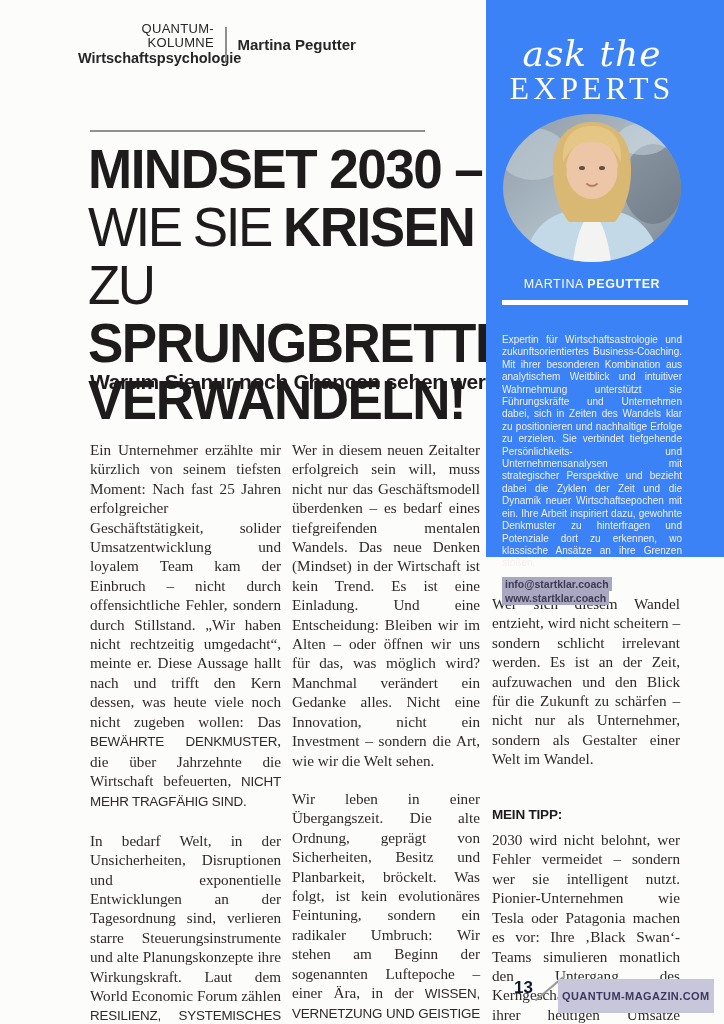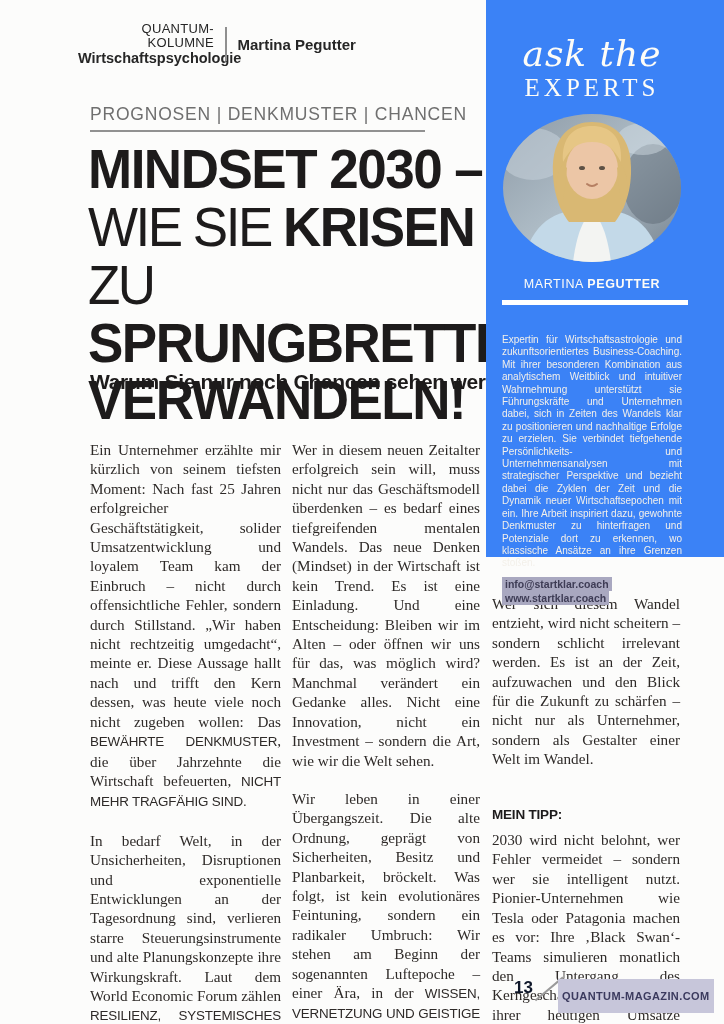--- a/index.html
+++ b/index.html
@@ -37,21 +37,21 @@
         letter-spacing:-.2px;}
   .tip-label{font-family:"Liberation Sans",sans-serif;font-weight:bold;font-size:13.5px;
              margin:36px 0 6px 0;color:#1d1b1b;letter-spacing:-.2px;}
 
   
   .sidebar{position:absolute;left:486px;top:0;width:238px;height:557px;
            background:#3b82f6;padding:0;box-sizing:border-box;}
   .sb-inner{padding:36px 42px 0 16px;text-align:center;}
   .sb-script{font-family:"DejaVu Serif",serif;font-style:italic;font-size:36px;
              line-height:36px;color:#fdfcf7;letter-spacing:1px;}
-  .sb-caps{font-family:"Liberation Serif",serif;font-size:25px;line-height:32px;
+  .sb-caps{font-family:"Liberation Serif",serif;font-size:32px;line-height:32px;
            color:#fdfcf7;letter-spacing:4px;margin-top:0px;}
   .avatar{width:178px;height:148px;border-radius:50%;overflow:hidden;margin:10px auto 0;
           display:block;}
   .sb-name{margin-top:15px;font-size:12.5px;color:#fdfcf7;letter-spacing:.6px;}
   .sb-name .last{font-weight:bold;}
   .sb-bar{width:186px;height:5px;background:#ffffff;margin:9px auto 0;}
   .sb-bio{margin-top:29px;font-size:10px;line-height:12.4px;
           color:#f3f0ea;text-align:justify;}
   .sb-contact{margin-top:7px;text-align:left;font-size:10.5px;font-weight:bold;}
   .chip{background:#a9a8c0;color:#3e3c55;padding:1px 3px;display:inline-block;}
@@ -71,21 +71,20 @@
 
   <div class="masthead">
     <div class="brand">
       <div class="brand-l1">QUANTUM-KOLUMNE</div>
       <div class="brand-l2">Wirtschaftspsychologie</div>
     </div>
     <div class="mast-divider"></div>
     <div class="author">Martina Pegutter</div>
   </div>
 
-  <div class="kicker">PROGNOSEN | DENKMUSTER | CHANCEN</div>
   <div class="kicker-rule"></div>
 
   <h1 class="headline">
     <span>MINDSET 2030 –</span><br>
     <span class="light">WIE SIE </span><span>KRISEN</span><span class="light"> ZU</span><br>
     <span>SPRUNGBRETTER</span><br>
     <span>VERWANDELN!</span>
   </h1>
   <h2 class="subhead">Warum Sie nur noch Chancen sehen werden</h2>
 

